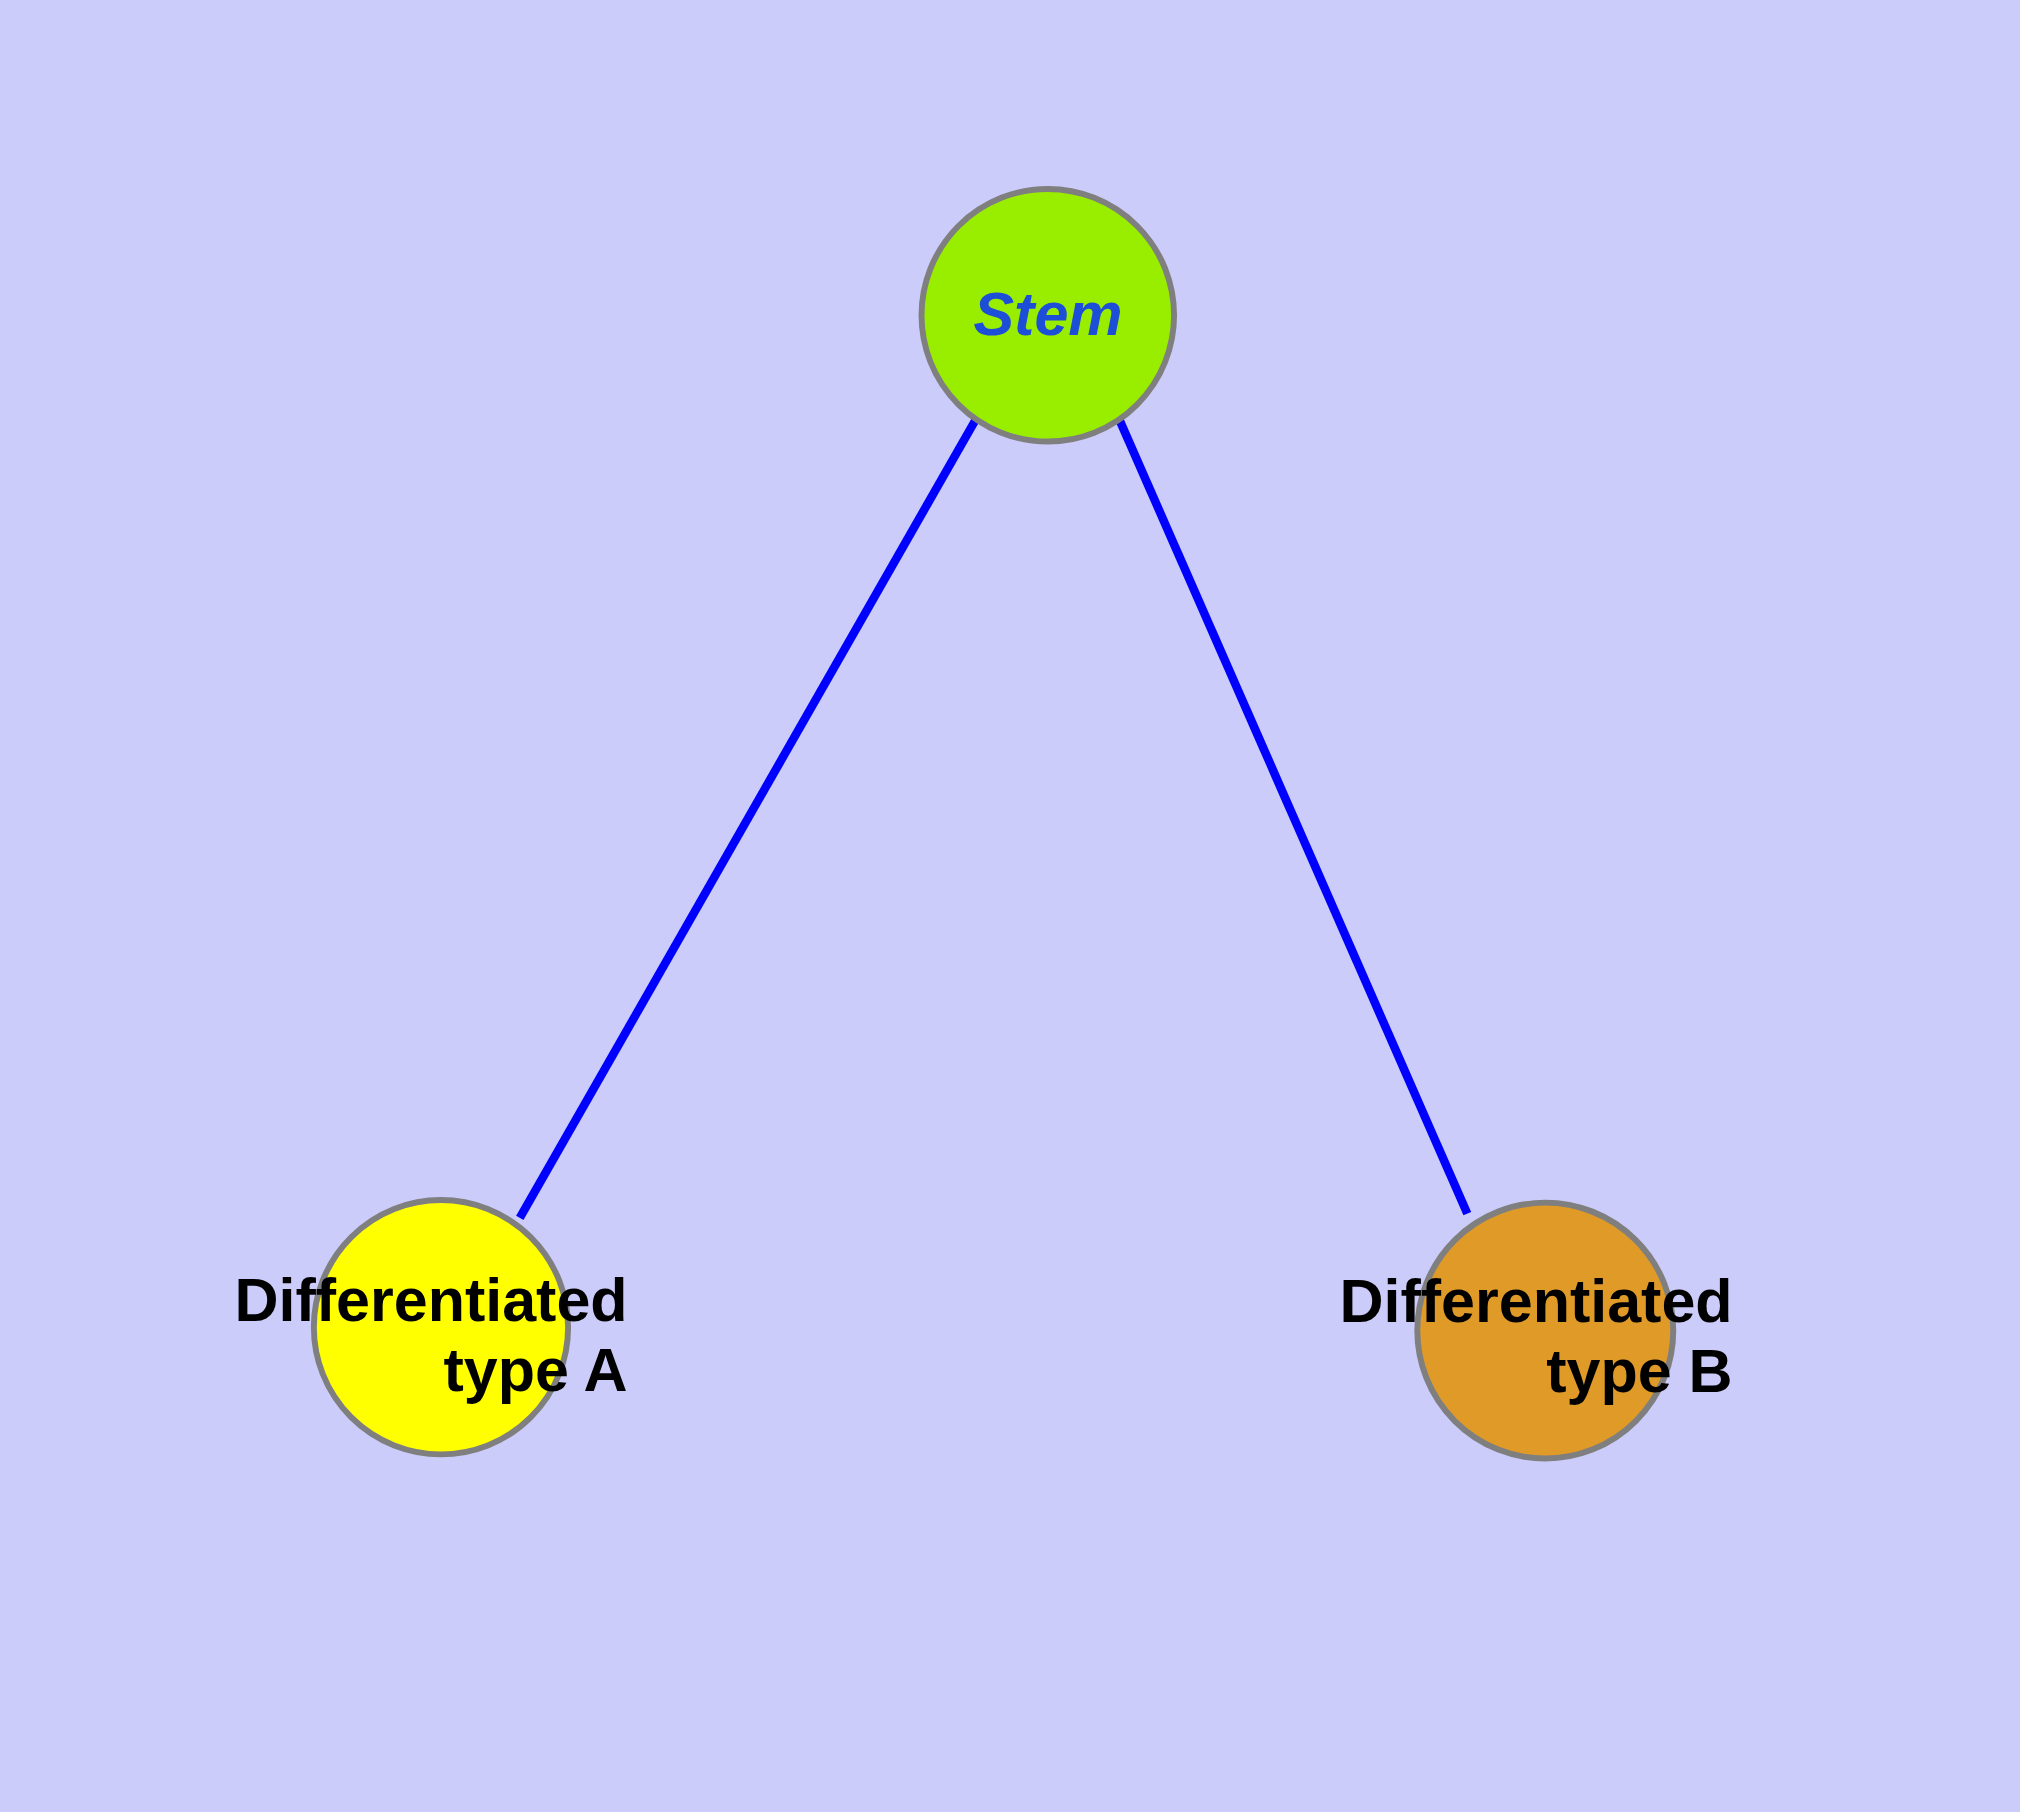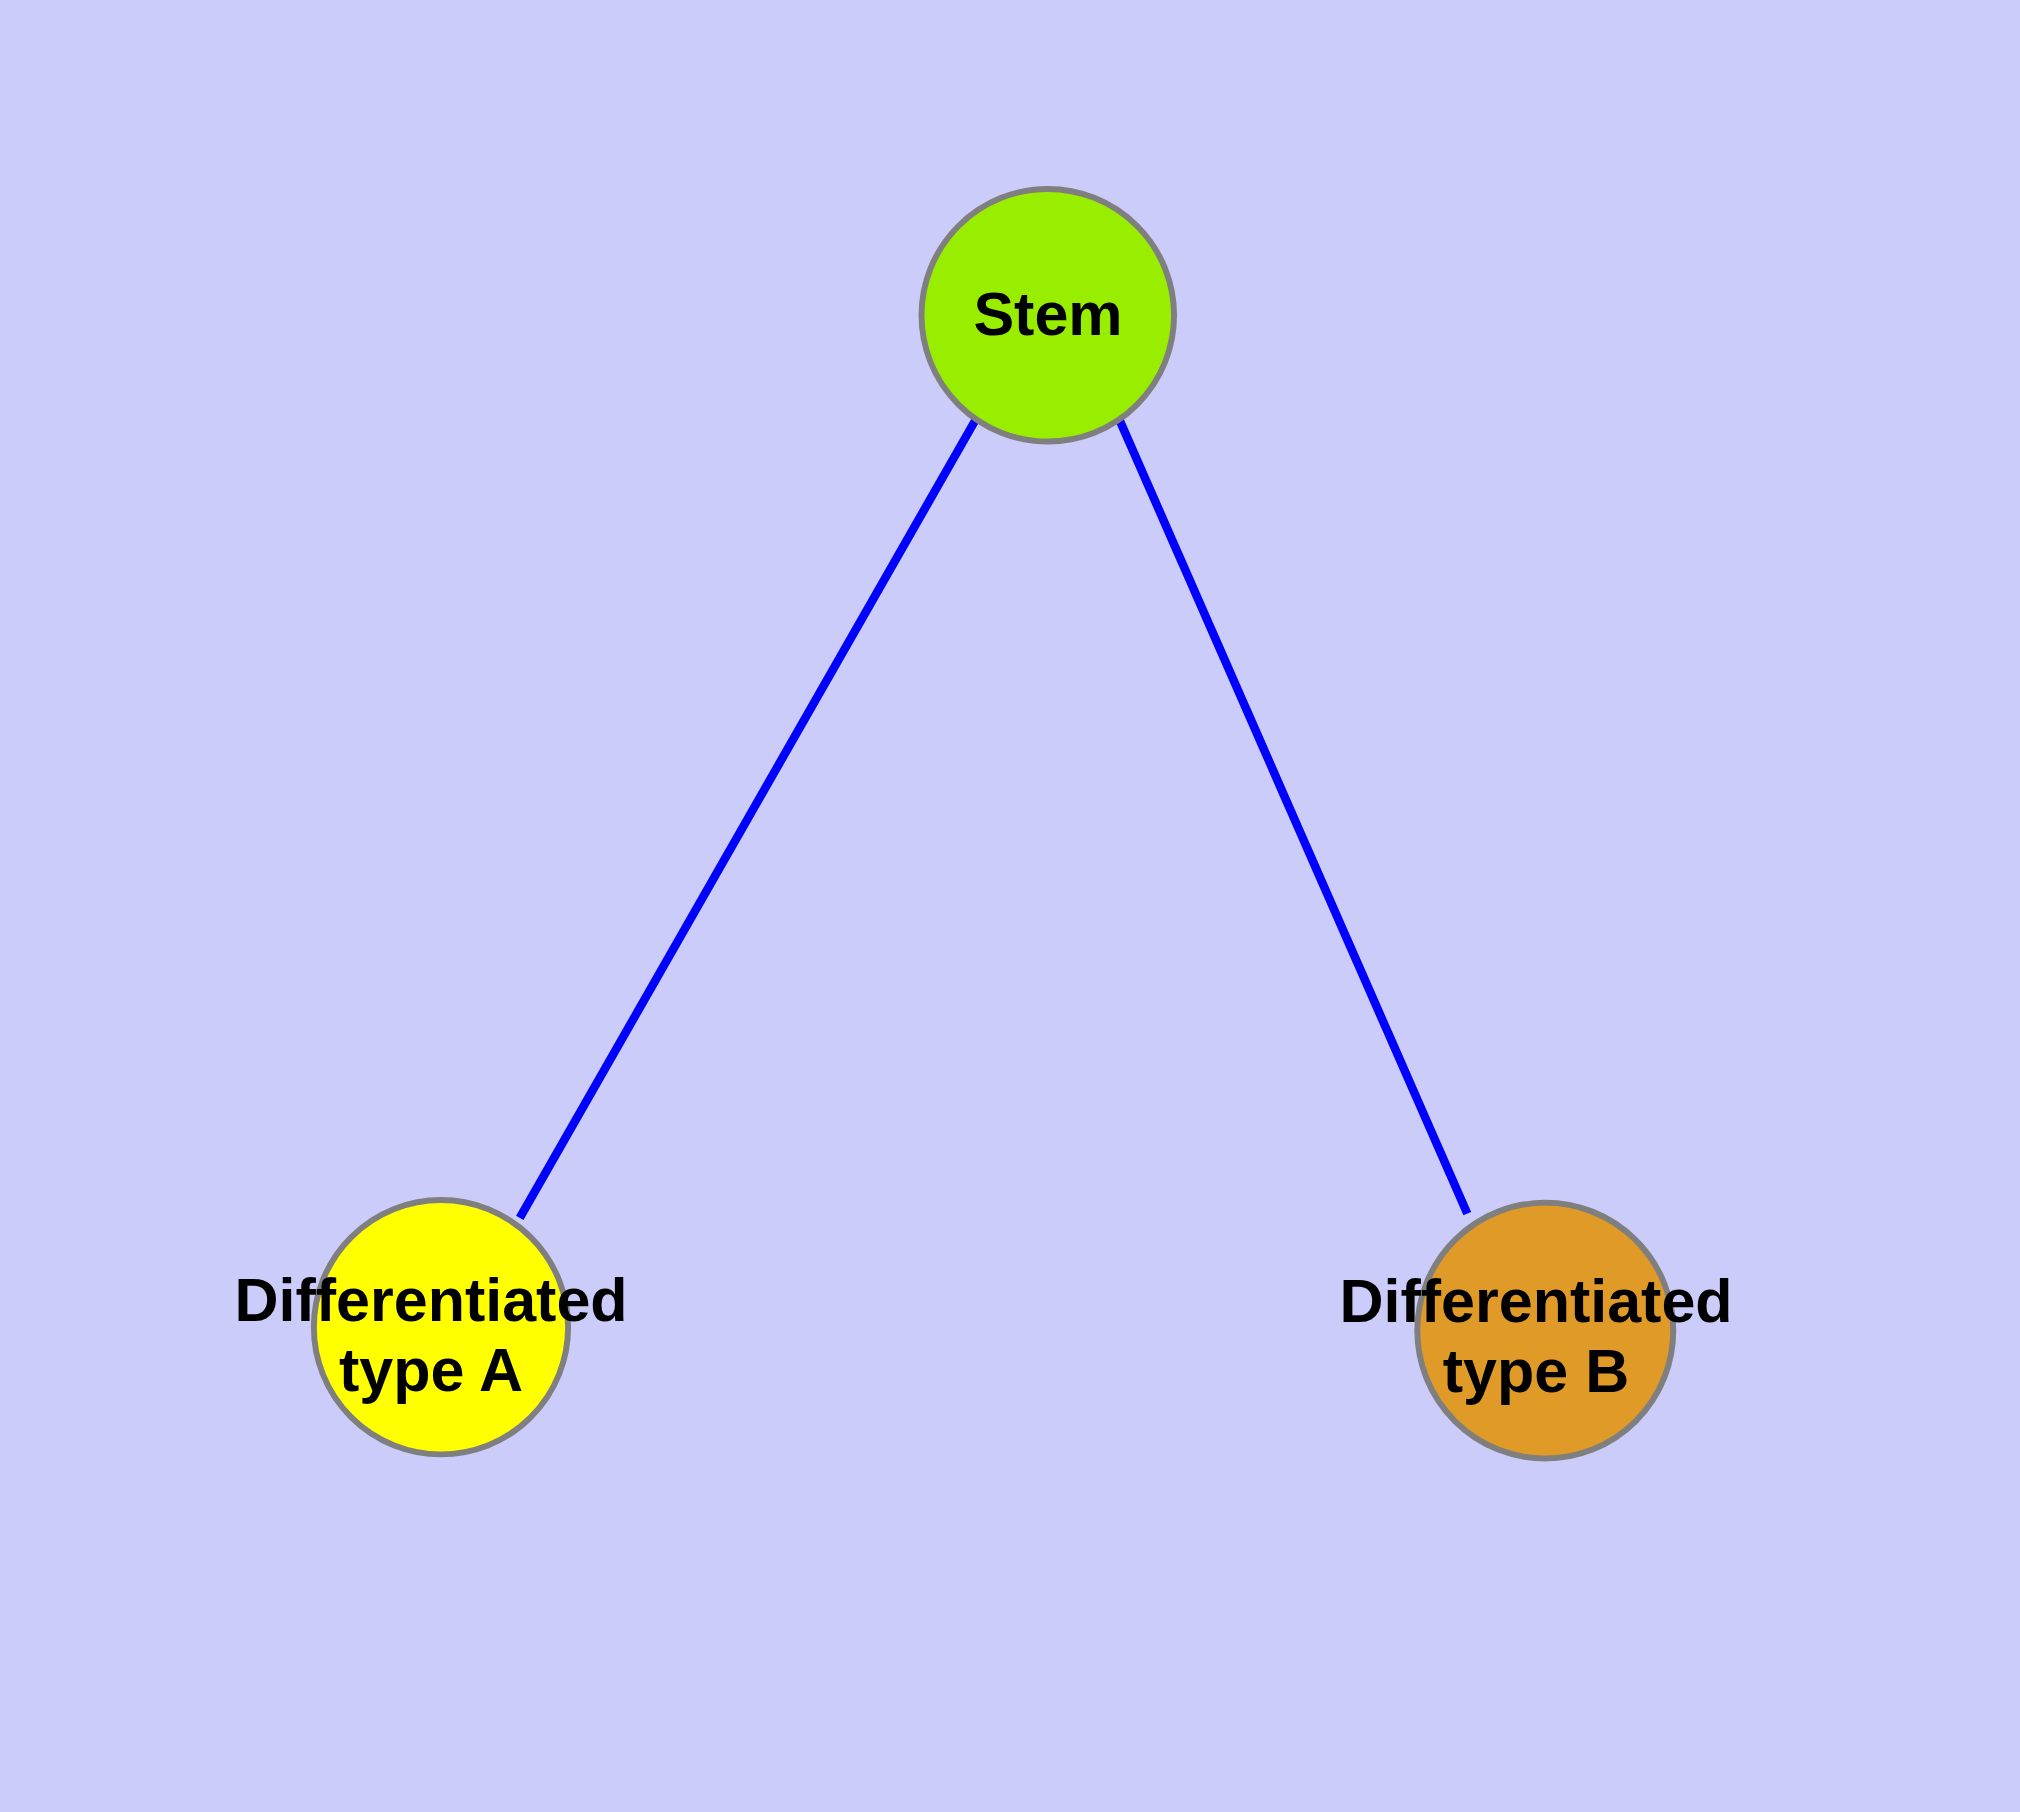--- a/index.html
+++ b/index.html
@@ -29,20 +29,21 @@
     font-family: "Liberation Sans", sans-serif;
     font-weight: bold;
     text-align: center;
     line-height: 1.14;
     white-space: pre;
     pointer-events: none;
     transform: translate(-50%, -50%);
   }
   .node-label.big {
     font-size: 61px;
+    text-align: right;
   }
   .node-label.stem {
     font-size: 61px;
   }
 </style>
 </head>
 <body style="background: rgb(255, 255, 255);">
 
 <div id="canvas" style="width: 2021px; height: 1812px; background: rgb(204, 204, 250);">
 
@@ -54,21 +55,21 @@
       </g>
     <g id="nodes-layer">
         <circle cx="1236" cy="372" r="149" fill="#99ee00" stroke="#7f7f7f" stroke-width="7"></circle>
         <circle cx="520" cy="1566" r="150" fill="#ffff00" stroke="#7f7f7f" stroke-width="7"></circle>
         <circle cx="1823" cy="1570" r="151" fill="#e09a28" stroke="#7f7f7f" stroke-width="7"></circle>
       </g>
 
   </svg>
 
   <div id="labels-layer">
-      <div class="node-label stem" style="left: 1048px; top: 315px; font-size: 61px; color: #000000;">Stem</div>
+      <div class="node-label stem" style="left: 1048px; top: 315px; font-size: 61px; color: #1d4ed8; font-style: italic;">Stem</div>
       <div class="node-label big" style="left: 431px; top: 1336px; font-size: 61px; color: rgb(0, 0, 0);">Differentiated
 type A</div>
       <div class="node-label big" style="left: 1536px; top: 1337px; font-size: 61px; color: rgb(0, 0, 0);">Differentiated
 type B</div>
     </div>
 
 </div>
 
 
 </body></html>

